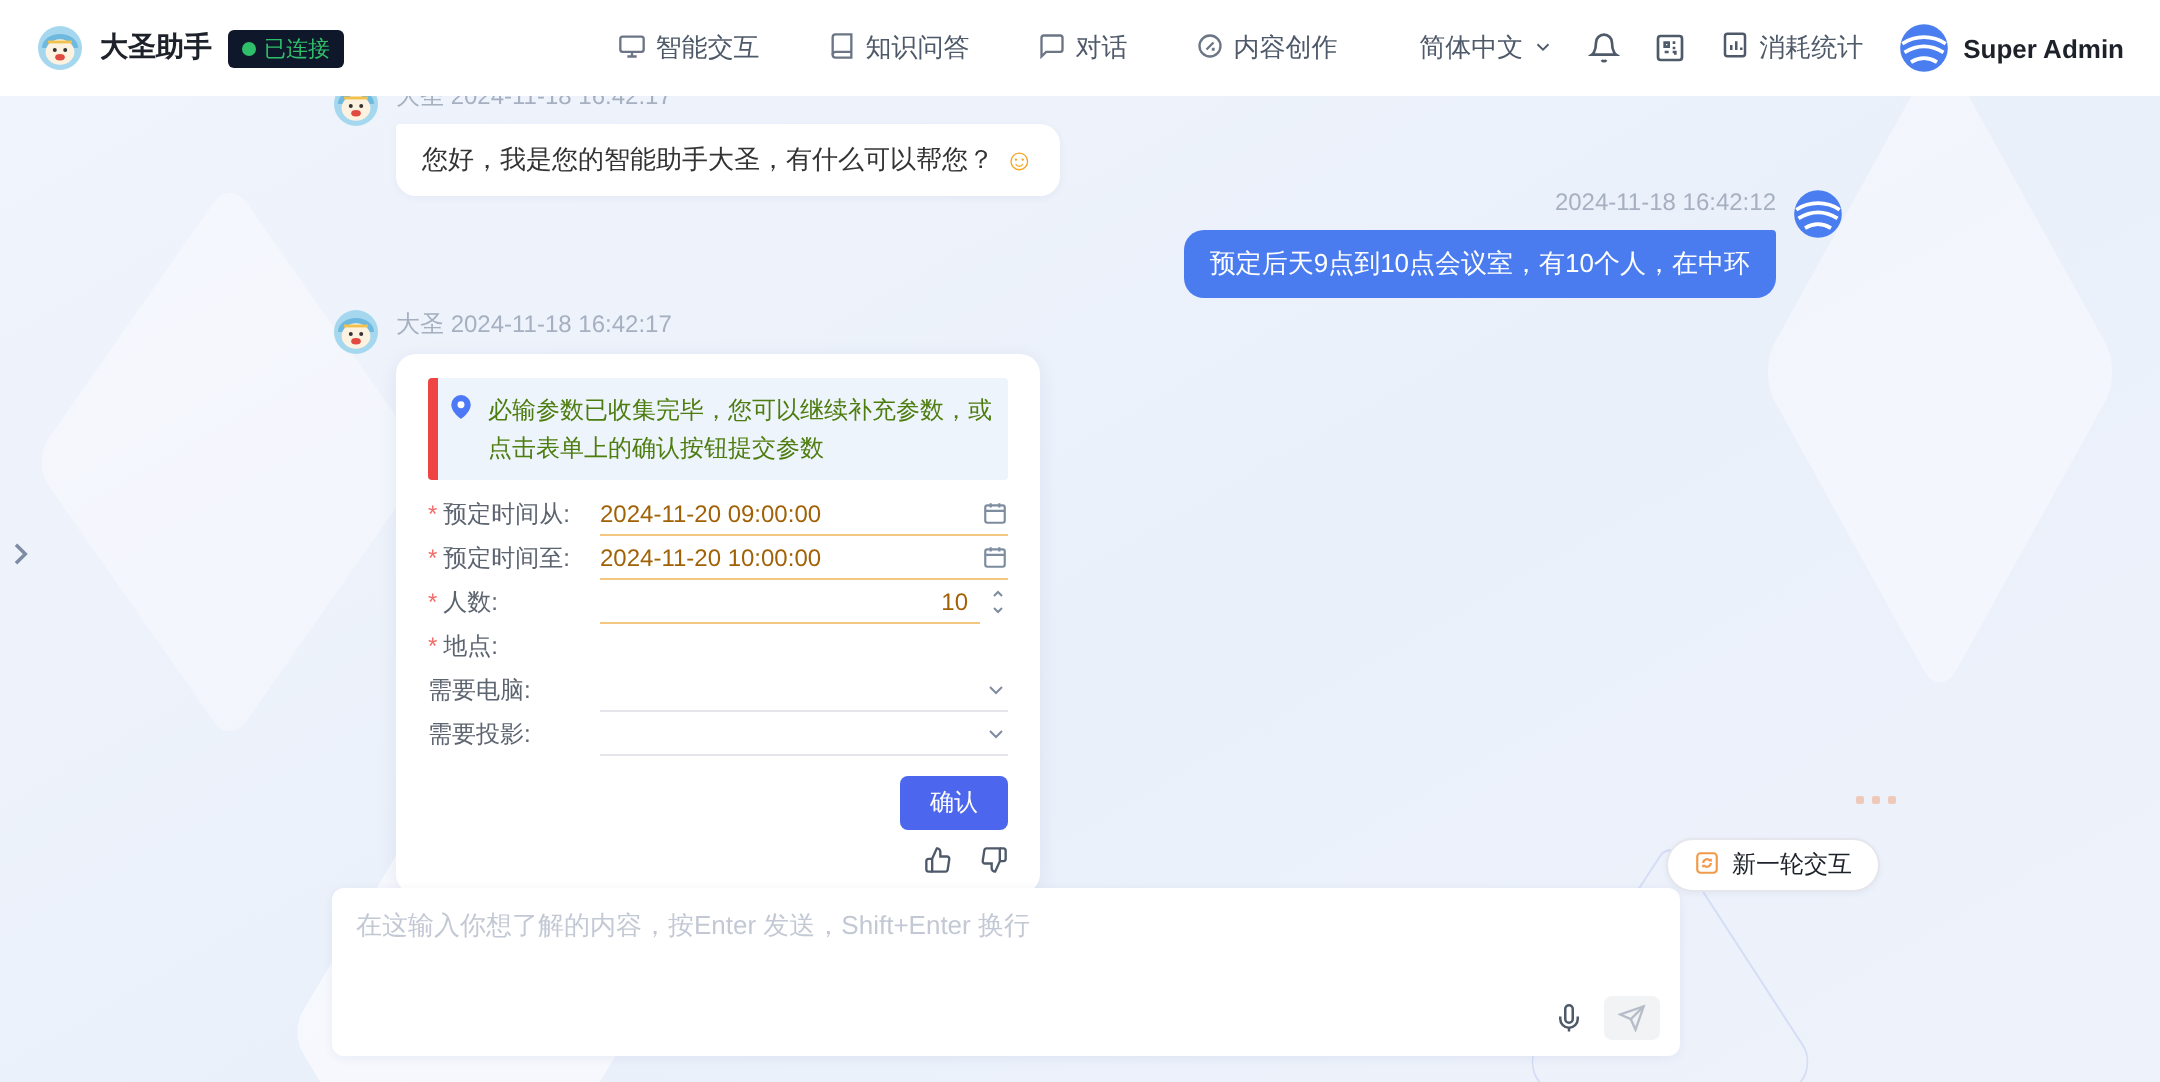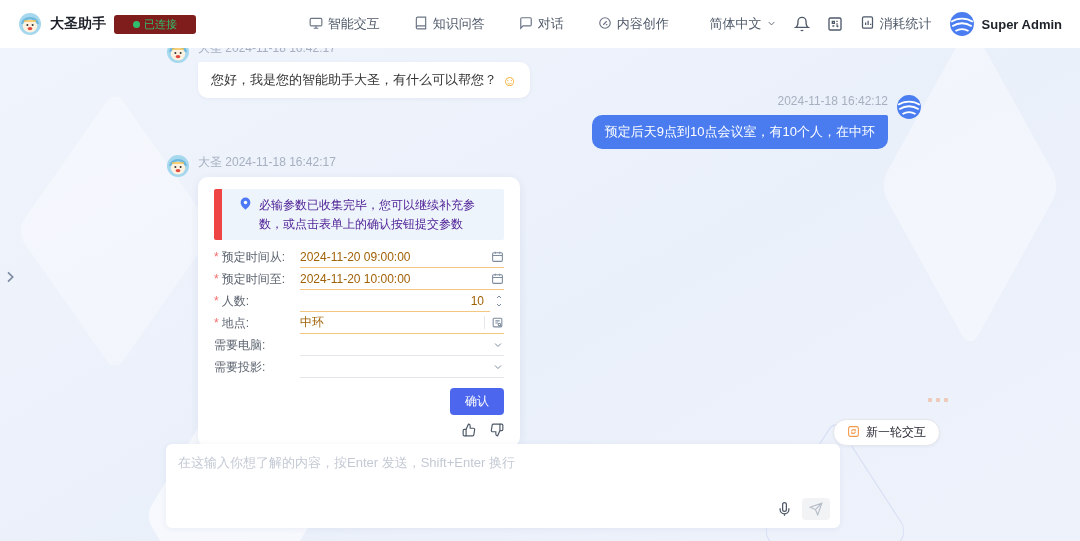--- a/index.html
+++ b/index.html
@@ -3,21 +3,21 @@
 <meta charset="utf-8">
 <style>
   * { margin:0; padding:0; box-sizing:border-box; }
   html,body { width:1080px; height:541px; overflow:hidden; font-family:"Liberation Sans","DejaVu Sans",sans-serif; background:#fff; }
 
   
   .header { display:flex; align-items:center; height:48px; background:#fff; padding:0 18px; position:relative; z-index:10; }
   .header-left { display:flex; align-items:center; gap:8px; width:250px; }
   .logo { width:24px; height:24px; flex:0 0 auto; }
   .app-title { font-size:14px; font-weight:bold; color:#1d2129; white-space:nowrap; }
-  .badge { display:flex; align-items:center; gap:4px; background:#7f1d1d; border-radius:3px; padding:2px 19px; font-size:11px; color:#2fbf6b; }
+  .badge { display:flex; align-items:center; gap:4px; background:#0f172a; border-radius:3px; padding:2px 7px; font-size:11px; color:#2fbf6b; }
   .badge-dot { width:7px; height:7px; border-radius:50%; background:#2fbf6b; }
   .nav { flex:1; display:flex; justify-content:center; gap:34px; }
   .nav-item { display:flex; align-items:center; gap:5px; font-size:13px; color:#4e5969; cursor:pointer; white-space:nowrap; }
   .nav-item svg { color:#6b7585; }
   .header-right { display:flex; align-items:center; gap:17px; }
   .lang { display:flex; align-items:center; gap:4px; font-size:13px; color:#4e5969; cursor:pointer; white-space:nowrap; }
   .hicon { color:#4e5969; display:flex; cursor:pointer; }
   .stats { display:flex; align-items:center; gap:5px; font-size:13px; color:#4e5969; cursor:pointer; white-space:nowrap; }
   .user { display:flex; align-items:center; gap:7px; cursor:pointer; }
   .username { font-size:13px; font-weight:bold; color:#1d2129; white-space:nowrap; }
@@ -44,22 +44,22 @@
   .emoji { color:#f5a623; font-size:15px; line-height:1; }
 
   .msg-user { position:absolute; top:58px; right:158px; display:flex; gap:8px; align-items:flex-start; }
   .msg-user-content { display:flex; flex-direction:column; align-items:flex-end; }
   .bubble-user { margin-top:7px; background:#4a7cf0; color:#fff; border-radius:10px 2px 10px 10px; padding:8px 13px; font-size:13px; white-space:nowrap; }
   .avatar26 { width:26px; height:26px; flex:0 0 auto; }
 
   
   .card { margin-top:6px; width:322px; background:#fff; border-radius:10px; padding:12px 16px 8px;
           box-shadow:0 2px 10px rgba(31,56,118,.07); }
-  .notice { display:flex; gap:7px; align-items:flex-start; background:#eef4fb; border-left:8px solid #ef4444;
-            padding:7px 17px; border-radius:2px; font-size:12px; color:#4c1d95; line-height:1.55; }
+  .notice { display:flex; gap:7px; align-items:flex-start; background:#eef4fb; border-left:5px solid #ef4444;
+            padding:7px 5px; border-radius:2px; font-size:12px; color:#4d7c0f; line-height:1.55; }
   .notice svg { flex:0 0 auto; margin-top:1px; }
   .fields { margin-top:6px; }
   .frow { display:flex; align-items:stretch; height:22px; }
   .flabel { width:86px; display:flex; align-items:center; font-size:12px; color:#5c6470; white-space:nowrap; }
   .star { color:#f56c6c; margin-right:3px; font-size:12px; }
   .fctrl { flex:1; display:flex; align-items:center; border-bottom:1px solid #e5e6eb; cursor:text; }
   .frow.req .fctrl { border-bottom-color:#f3c77f; }
   .fvalue { flex:1; font-size:12px; color:#a16207; white-space:nowrap; }
   .fvalue.num { text-align:right; padding-right:6px; }
   .ficon { color:#7e8ca0; display:flex; align-items:center; cursor:pointer; }
@@ -311,31 +311,20 @@
                   <polyline points="6 9 12 15 18 9"></polyline>
                 </svg>
             </span>
           </div>
 
           <div class="frow req">
             <span class="flabel">
                 <span class="star">*</span>
                 <span>地点:</span>
               </span>
-            <span class="fctrl">
-              <span class="fvalue">中环</span>
-              <span class="ficon sep">
-                <svg viewBox="0 0 24 24" width="13" height="13" fill="none" stroke="currentColor" stroke-width="2">
-                    <rect x="4" y="4" width="16" height="16" rx="2"></rect>
-                    <path d="M8 9h8M8 13h5"></path>
-                    <circle cx="15.5" cy="15.5" r="2.2"></circle>
-                    <path d="M17 17l2 2"></path>
-                  </svg>
-              </span>
-            </span>
           </div>
 
           <div class="frow">
             <span class="flabel">
                 <span>需要电脑:</span>
               </span>
             <span class="fctrl">
               <span class="fvalue"></span>
               <span class="ficon">
                 <svg viewBox="0 0 24 24" width="12" height="12" fill="none" stroke="currentColor" stroke-width="2">

